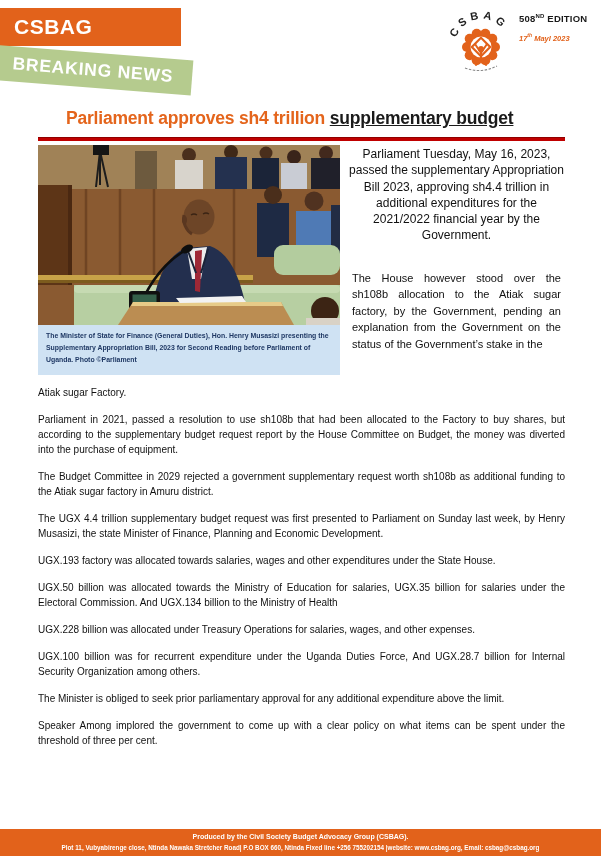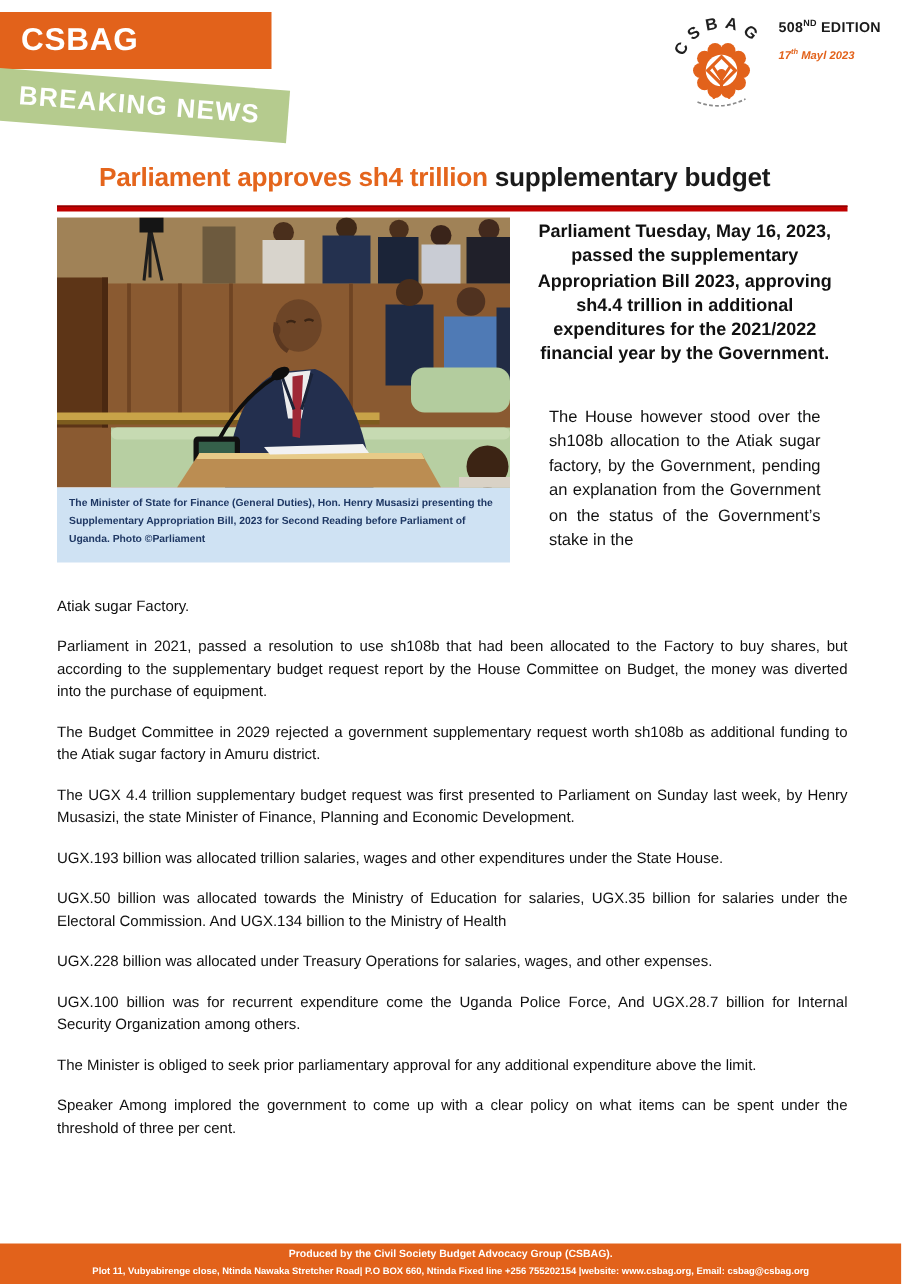--- a/index.html
+++ b/index.html
@@ -30,37 +30,37 @@
   .issue-date {
     position:absolute; left:519px; top:32px;
     font-size:7.5px; font-weight:bold; font-style:italic; color:#E2621B;
   }
   .issue-date sup { font-size:5px; }
 
   
   main { position:absolute; left:38px; right:36px; top:108px; }
   h1 { margin:0; font-size:17.5px; font-weight:bold; letter-spacing:-0.2px; line-height:1.25; }
   h1 .hl  { color:#E4651C;margin-left:28px; }
-  h1 .rest{ color:#1a1a1a; }
+  h1 .rest{ color:#1a1a1a;text-decoration:underline; }
   .rule { height:4px; background:#C00000; border-top:1px solid #8f0000; margin-top:7px; }
 
   .cols { display:flex; gap:8px; margin-top:4px; align-items:flex-start; }
   .photo-col { flex:0 0 302px; width:302px; }
   figure { margin:0; }
   .photo { display:block; }
   figcaption {
     background:#CFE2F3; color:#1F3864; font-size:6.9px; font-weight:bold;
     line-height:1.75; padding:5px 8px 9px 8px;
   }
   .right-col { flex:1; min-width:0; }
   .lead {
-    margin:1px 0 26px 0; font-size:12px; font-weight:bold; text-align:center;
+    margin:1px 0 26px 0; font-size:12px; font-weight:normal; text-align:center;
     line-height:1.36; color:#111;
   }
-  .intro { margin:18px; font-size:11px; line-height:1.5; text-align:justify; color:#111; }
+  .intro { margin:4px; font-size:11px; line-height:1.5; text-align:justify; color:#111; }
 
   .article { margin-top:10px; }
   .body-p { margin:4px 0 12px 0; font-size:10px; line-height:1.5; text-align:justify; color:#111; }
 
   
   footer {
     position:absolute; left:0; right:0; bottom:0; background:#E2621B;
     color:#fff; text-align:center; padding:3px 4px 4px 4px;
   }
   .f1 { font-size:7px;  font-weight:bold; line-height:1.5; }
@@ -195,24 +195,24 @@
         <p class="lead">Parliament Tuesday, May 16, 2023, passed the supplementary Appropriation Bill 2023, approving sh4.4 trillion in additional expenditures for the 2021/2022 financial year by the Government.</p>
         <p class="intro">The House however stood over the sh108b allocation to the Atiak sugar factory, by the Government, pending an explanation from the Government on the status of the Government’s stake in the</p>
       </div>
     </div>
 
     <div class="article">
       <p class="body-p">Atiak sugar Factory.</p>
       <p class="body-p">Parliament in 2021, passed a resolution to use sh108b that had been allocated to the Factory to buy shares, but according to the supplementary budget request report by the House Committee on Budget, the money was diverted into the purchase of equipment.</p>
       <p class="body-p">The Budget Committee in 2029 rejected a government supplementary request worth sh108b as additional funding to the Atiak sugar factory in Amuru district.</p>
       <p class="body-p">The UGX 4.4 trillion supplementary budget request was first presented to Parliament on Sunday last week, by Henry Musasizi, the state Minister of Finance, Planning and Economic Development.</p>
-      <p class="body-p">UGX.193 billion was allocated trillion salaries, wages and other expenditures under the State House.</p>
+      <p class="body-p">UGX.193 factory was allocated towards salaries, wages and other expenditures under the State House.</p>
       <p class="body-p">UGX.50 billion was allocated towards the Ministry of Education for salaries, UGX.35 billion for salaries under the Electoral Commission. And UGX.134 billion to the Ministry of Health</p>
       <p class="body-p">UGX.228 billion was allocated under Treasury Operations for salaries, wages, and other expenses.</p>
-      <p class="body-p">UGX.100 billion was for recurrent expenditure come the Uganda Police Force, And UGX.28.7 billion for Internal Security Organization among others.</p>
+      <p class="body-p">UGX.100 billion was for recurrent expenditure under the Uganda Duties Force, And UGX.28.7 billion for Internal Security Organization among others.</p>
       <p class="body-p">The Minister is obliged to seek prior parliamentary approval for any additional expenditure above the limit.</p>
       <p class="body-p">Speaker Among implored the government to come up with a clear policy on what items can be spent under the threshold of three per cent.</p>
     </div>
   </main>
 
   <footer>
     <div class="f1">Produced by the Civil Society Budget Advocacy Group (CSBAG).</div>
     <div class="f2">Plot 11, Vubyabirenge close, Ntinda Nawaka Stretcher Road| P.O BOX 660, Ntinda Fixed line +256 755202154 |website: www.csbag.org, Email: csbag@csbag.org</div>
   </footer>
 

